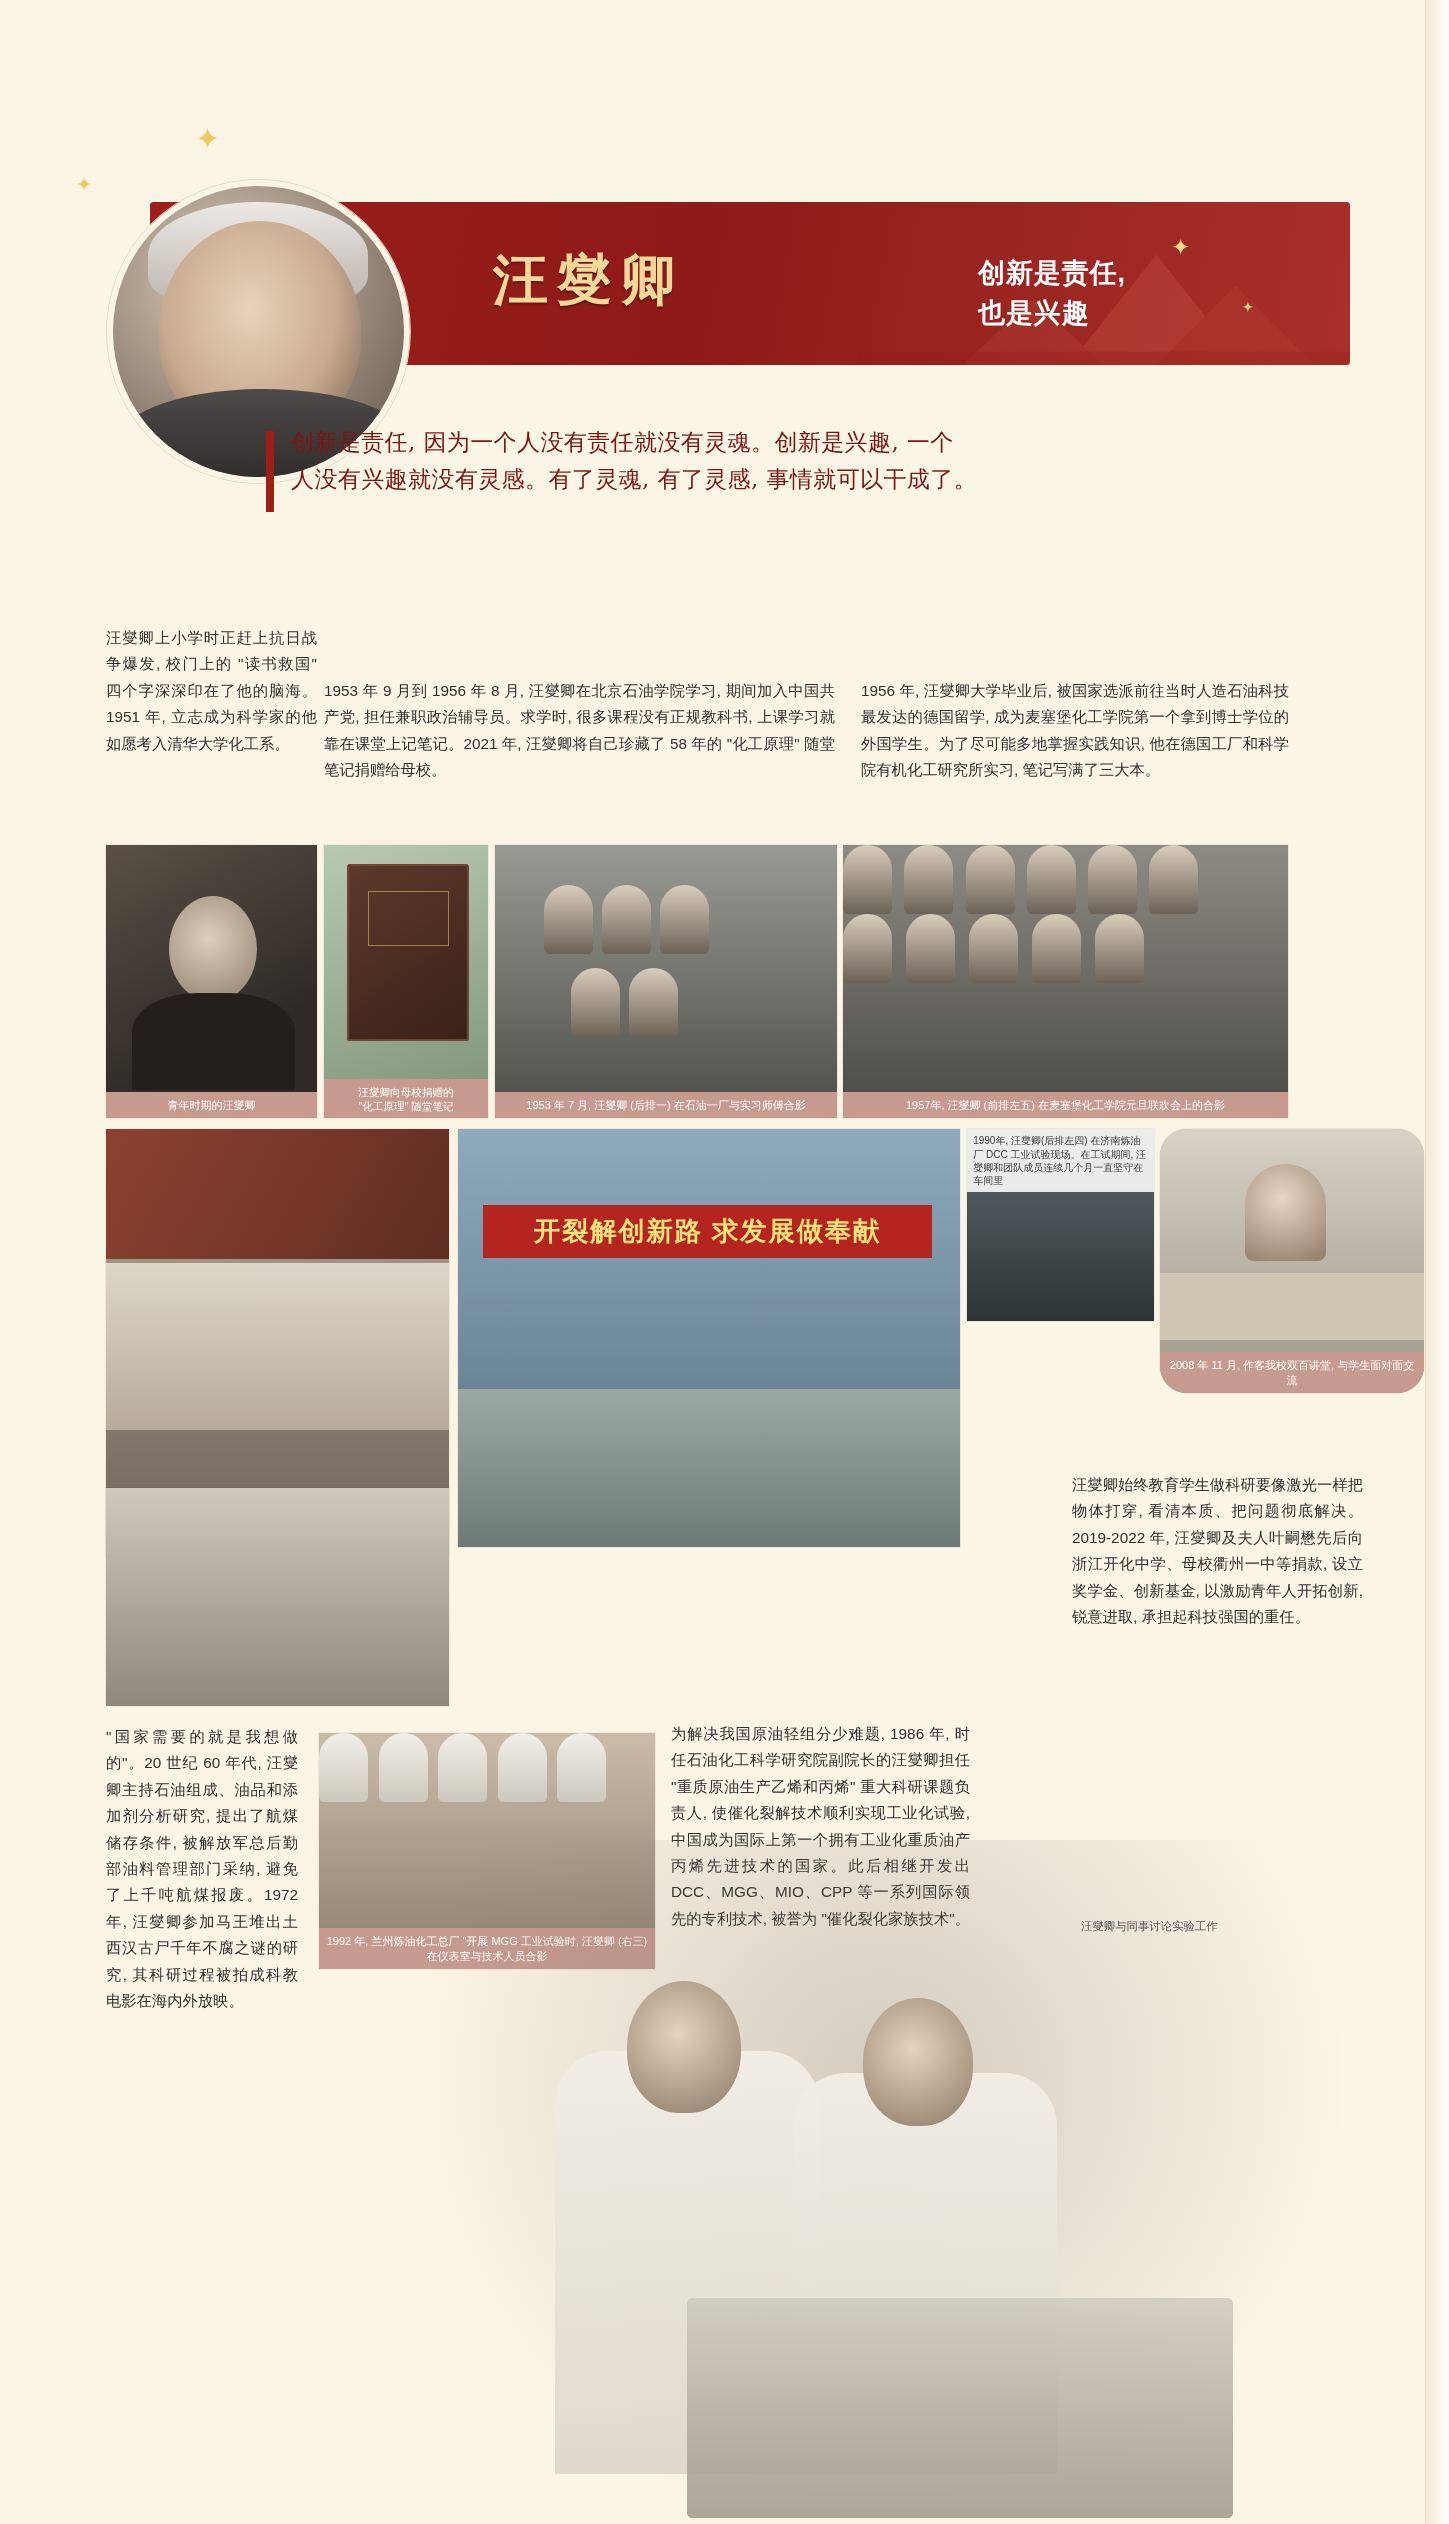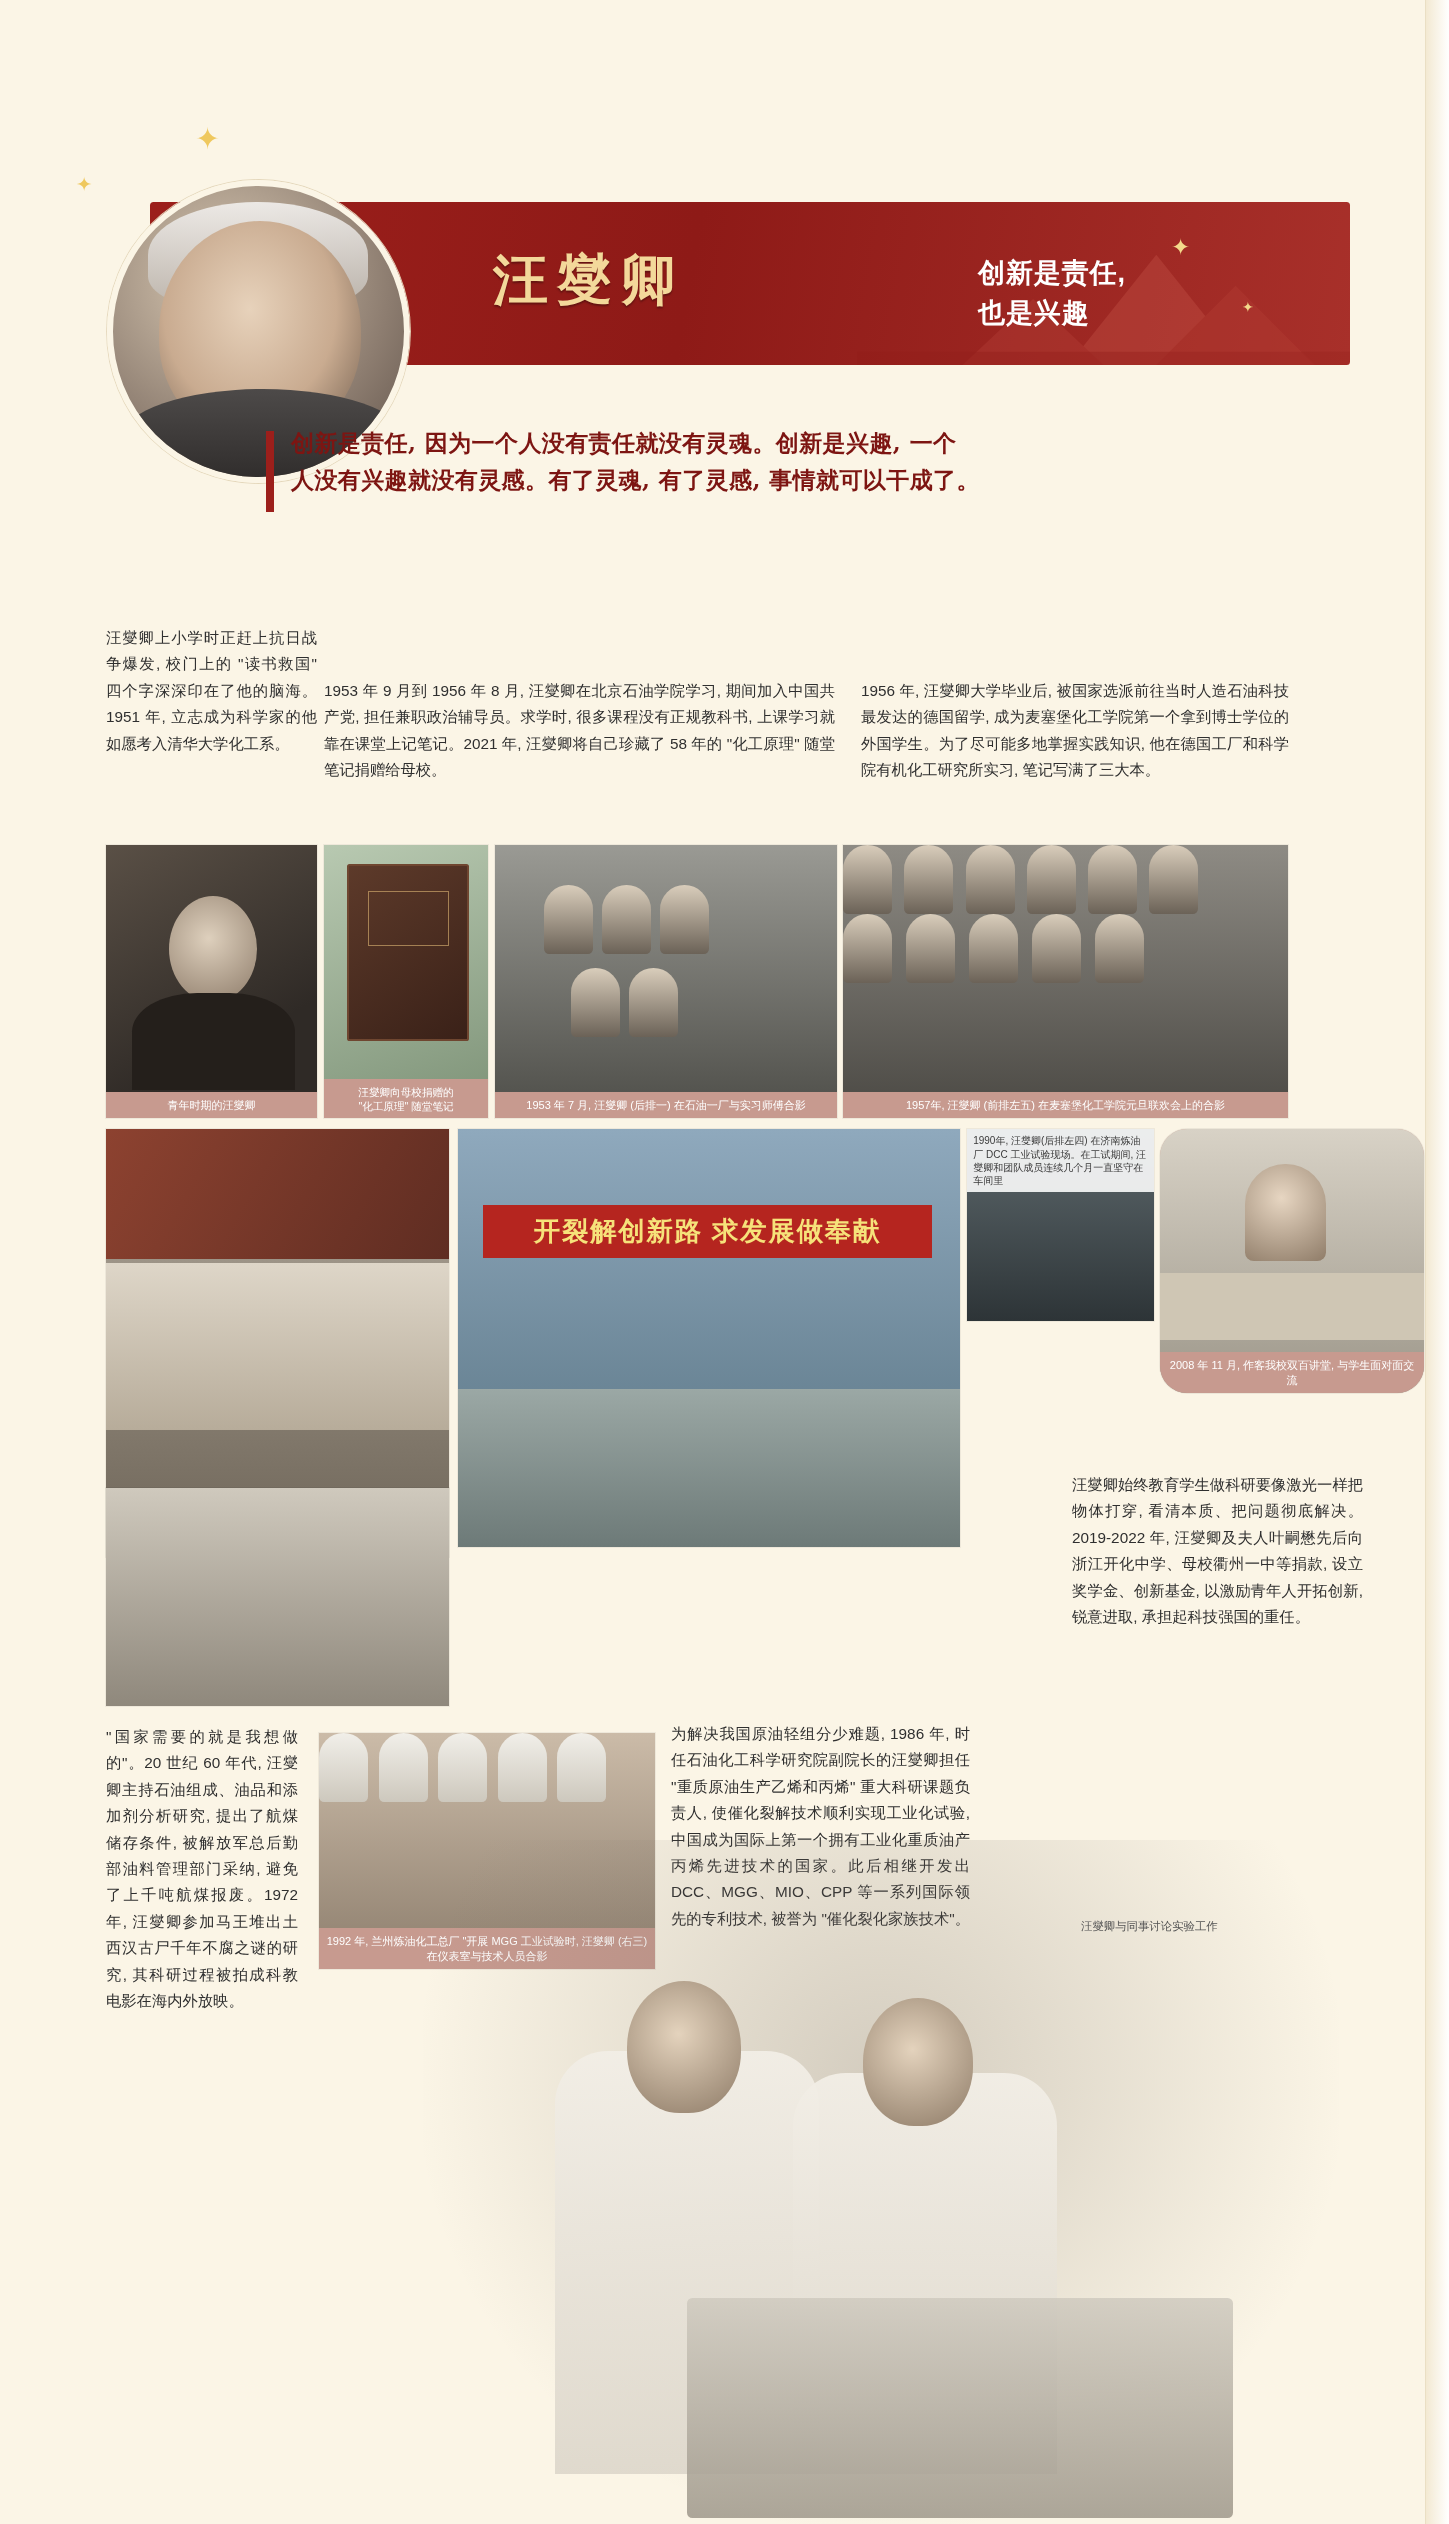--- a/index.html
+++ b/index.html
@@ -72,21 +72,21 @@
   .deco-diamond{position:absolute;color:#efc85e;}
 
   
   .quote{
     position:absolute;left:291px;top:424px;width:995px;
   }
   .quote .bar{
     position:absolute;left:-25px;top:7px;width:8px;height:81px;background:#9c1f1b;
   }
   .quote p{
-    margin:0;font-size:23px;line-height:37px;font-weight:bold;color:#7d1512;
+    margin:0;font-size:23px;line-height:37px;font-weight:normal;color:#7d1512;
     font-family:"DejaVu Serif","Liberation Serif",serif;
     letter-spacing:0.4px;
   }
 
   
   .txt{
     position:absolute;
     font-size:15.3px;line-height:26.4px;color:#2f2f2f;
     text-align:justify;
   }

